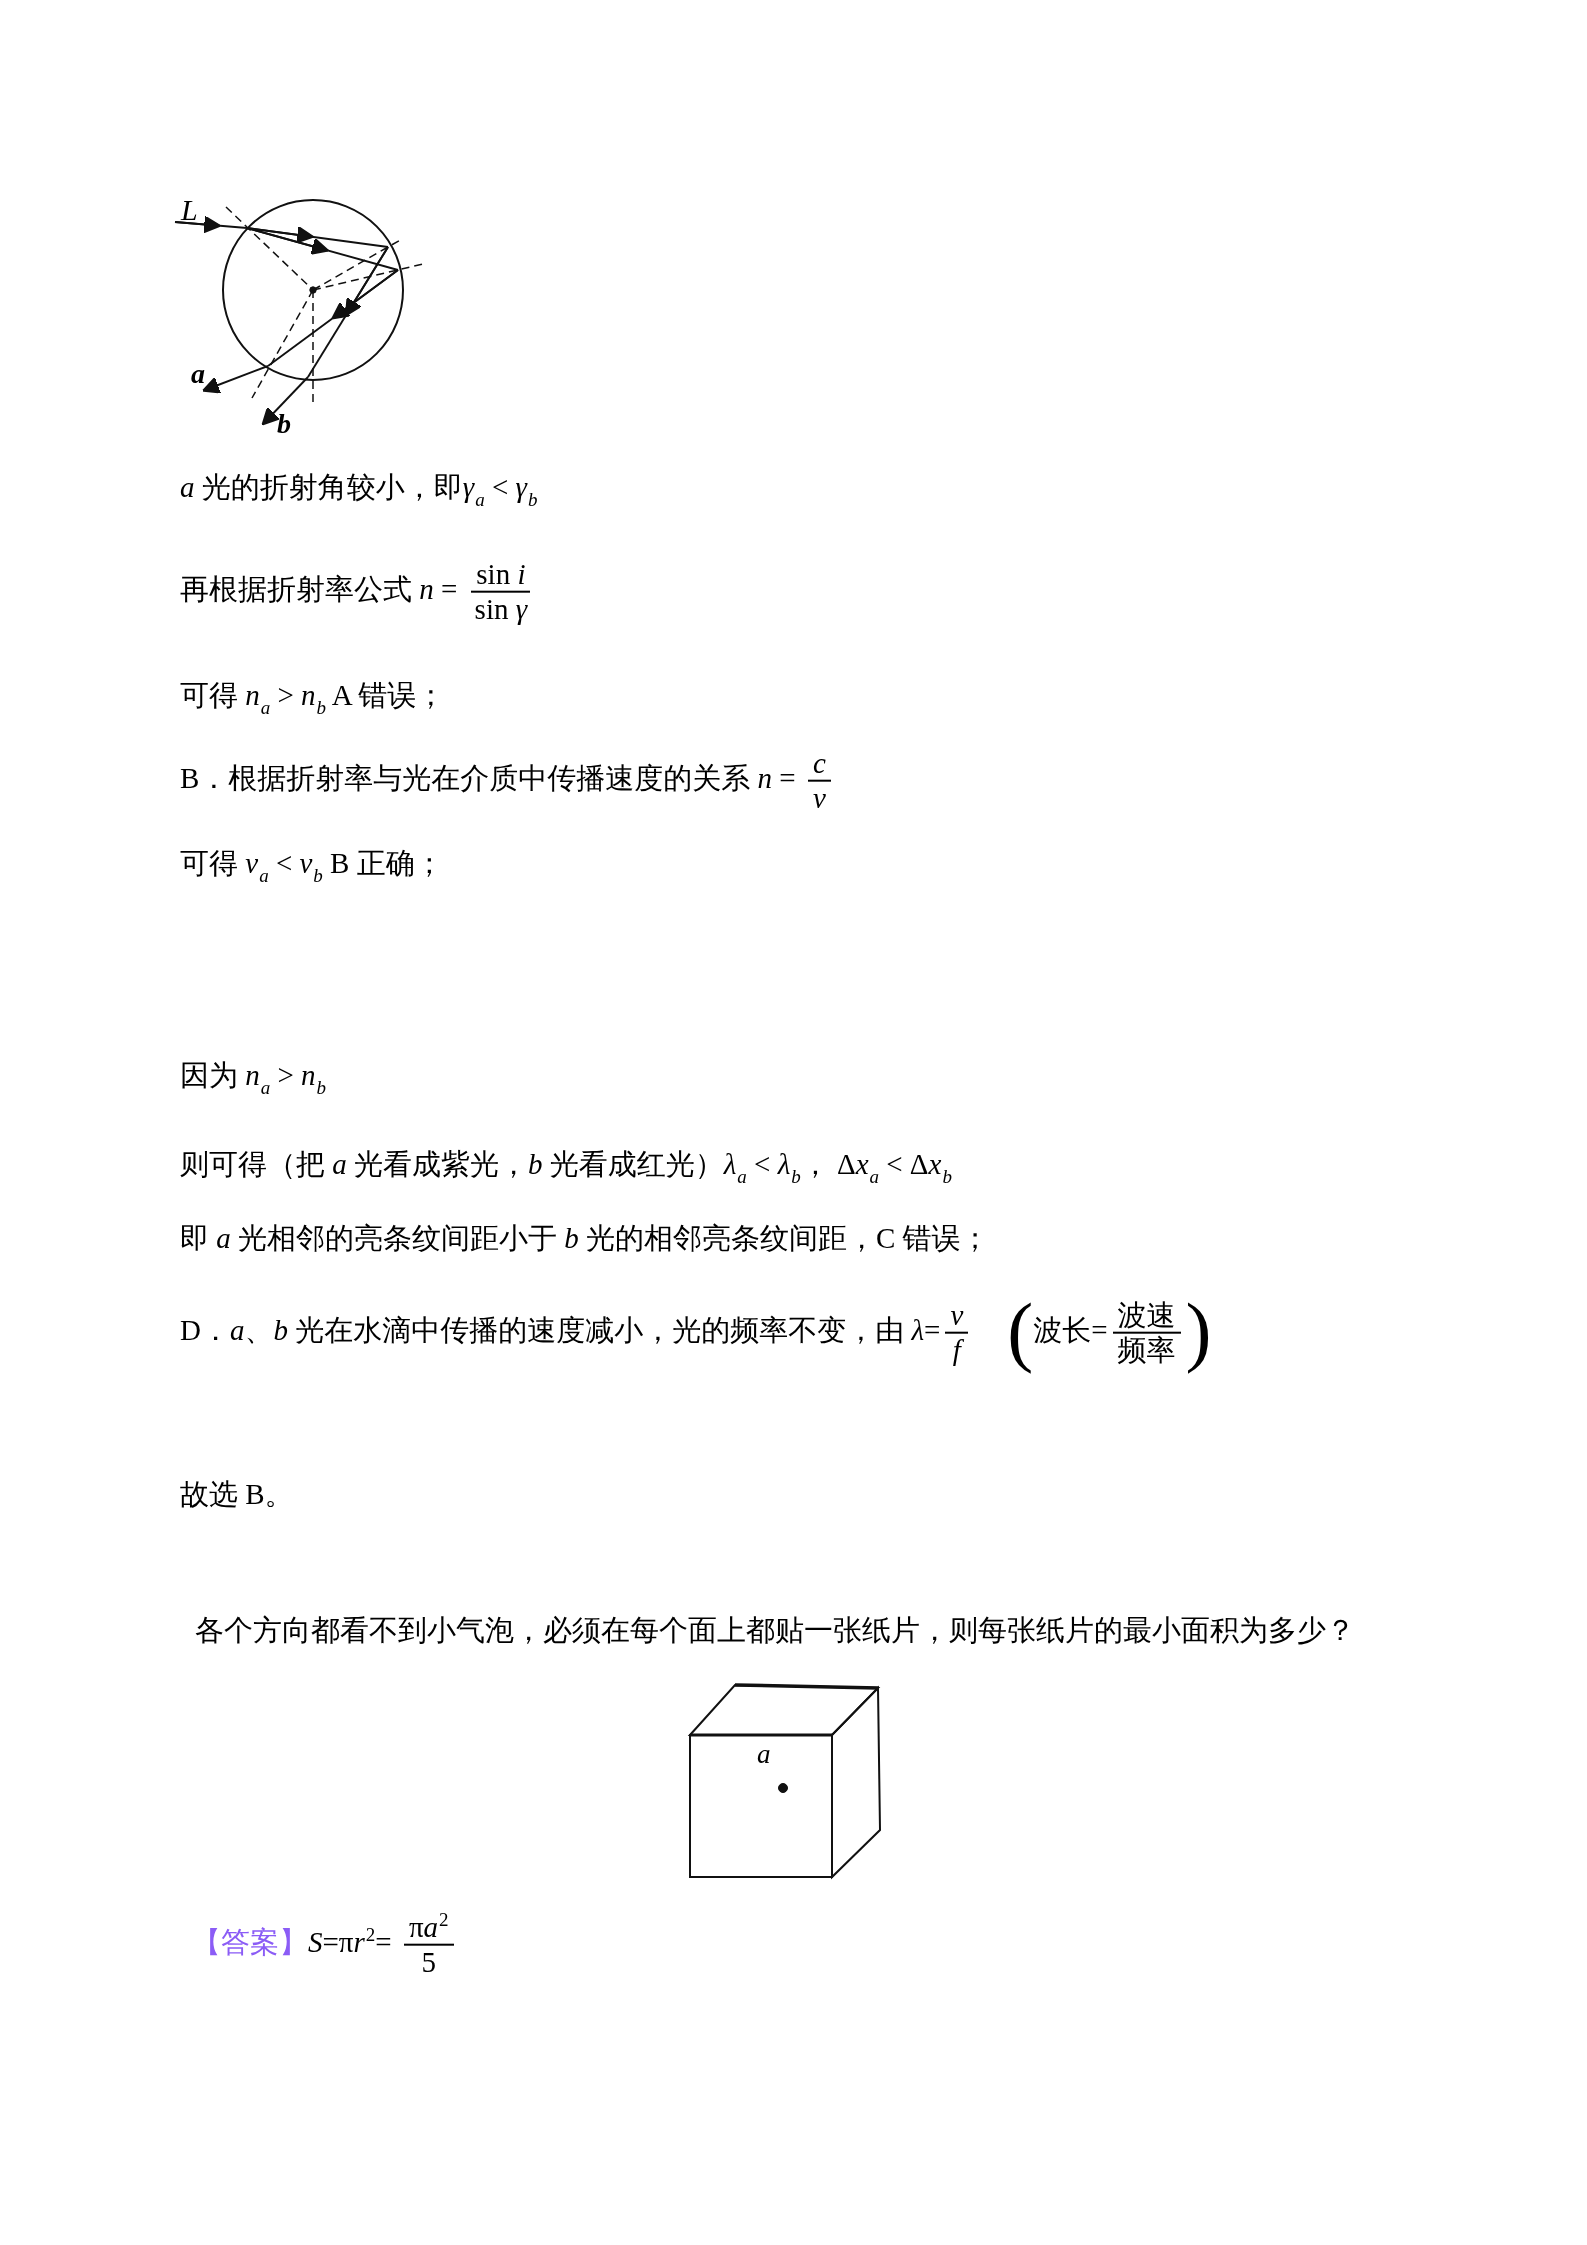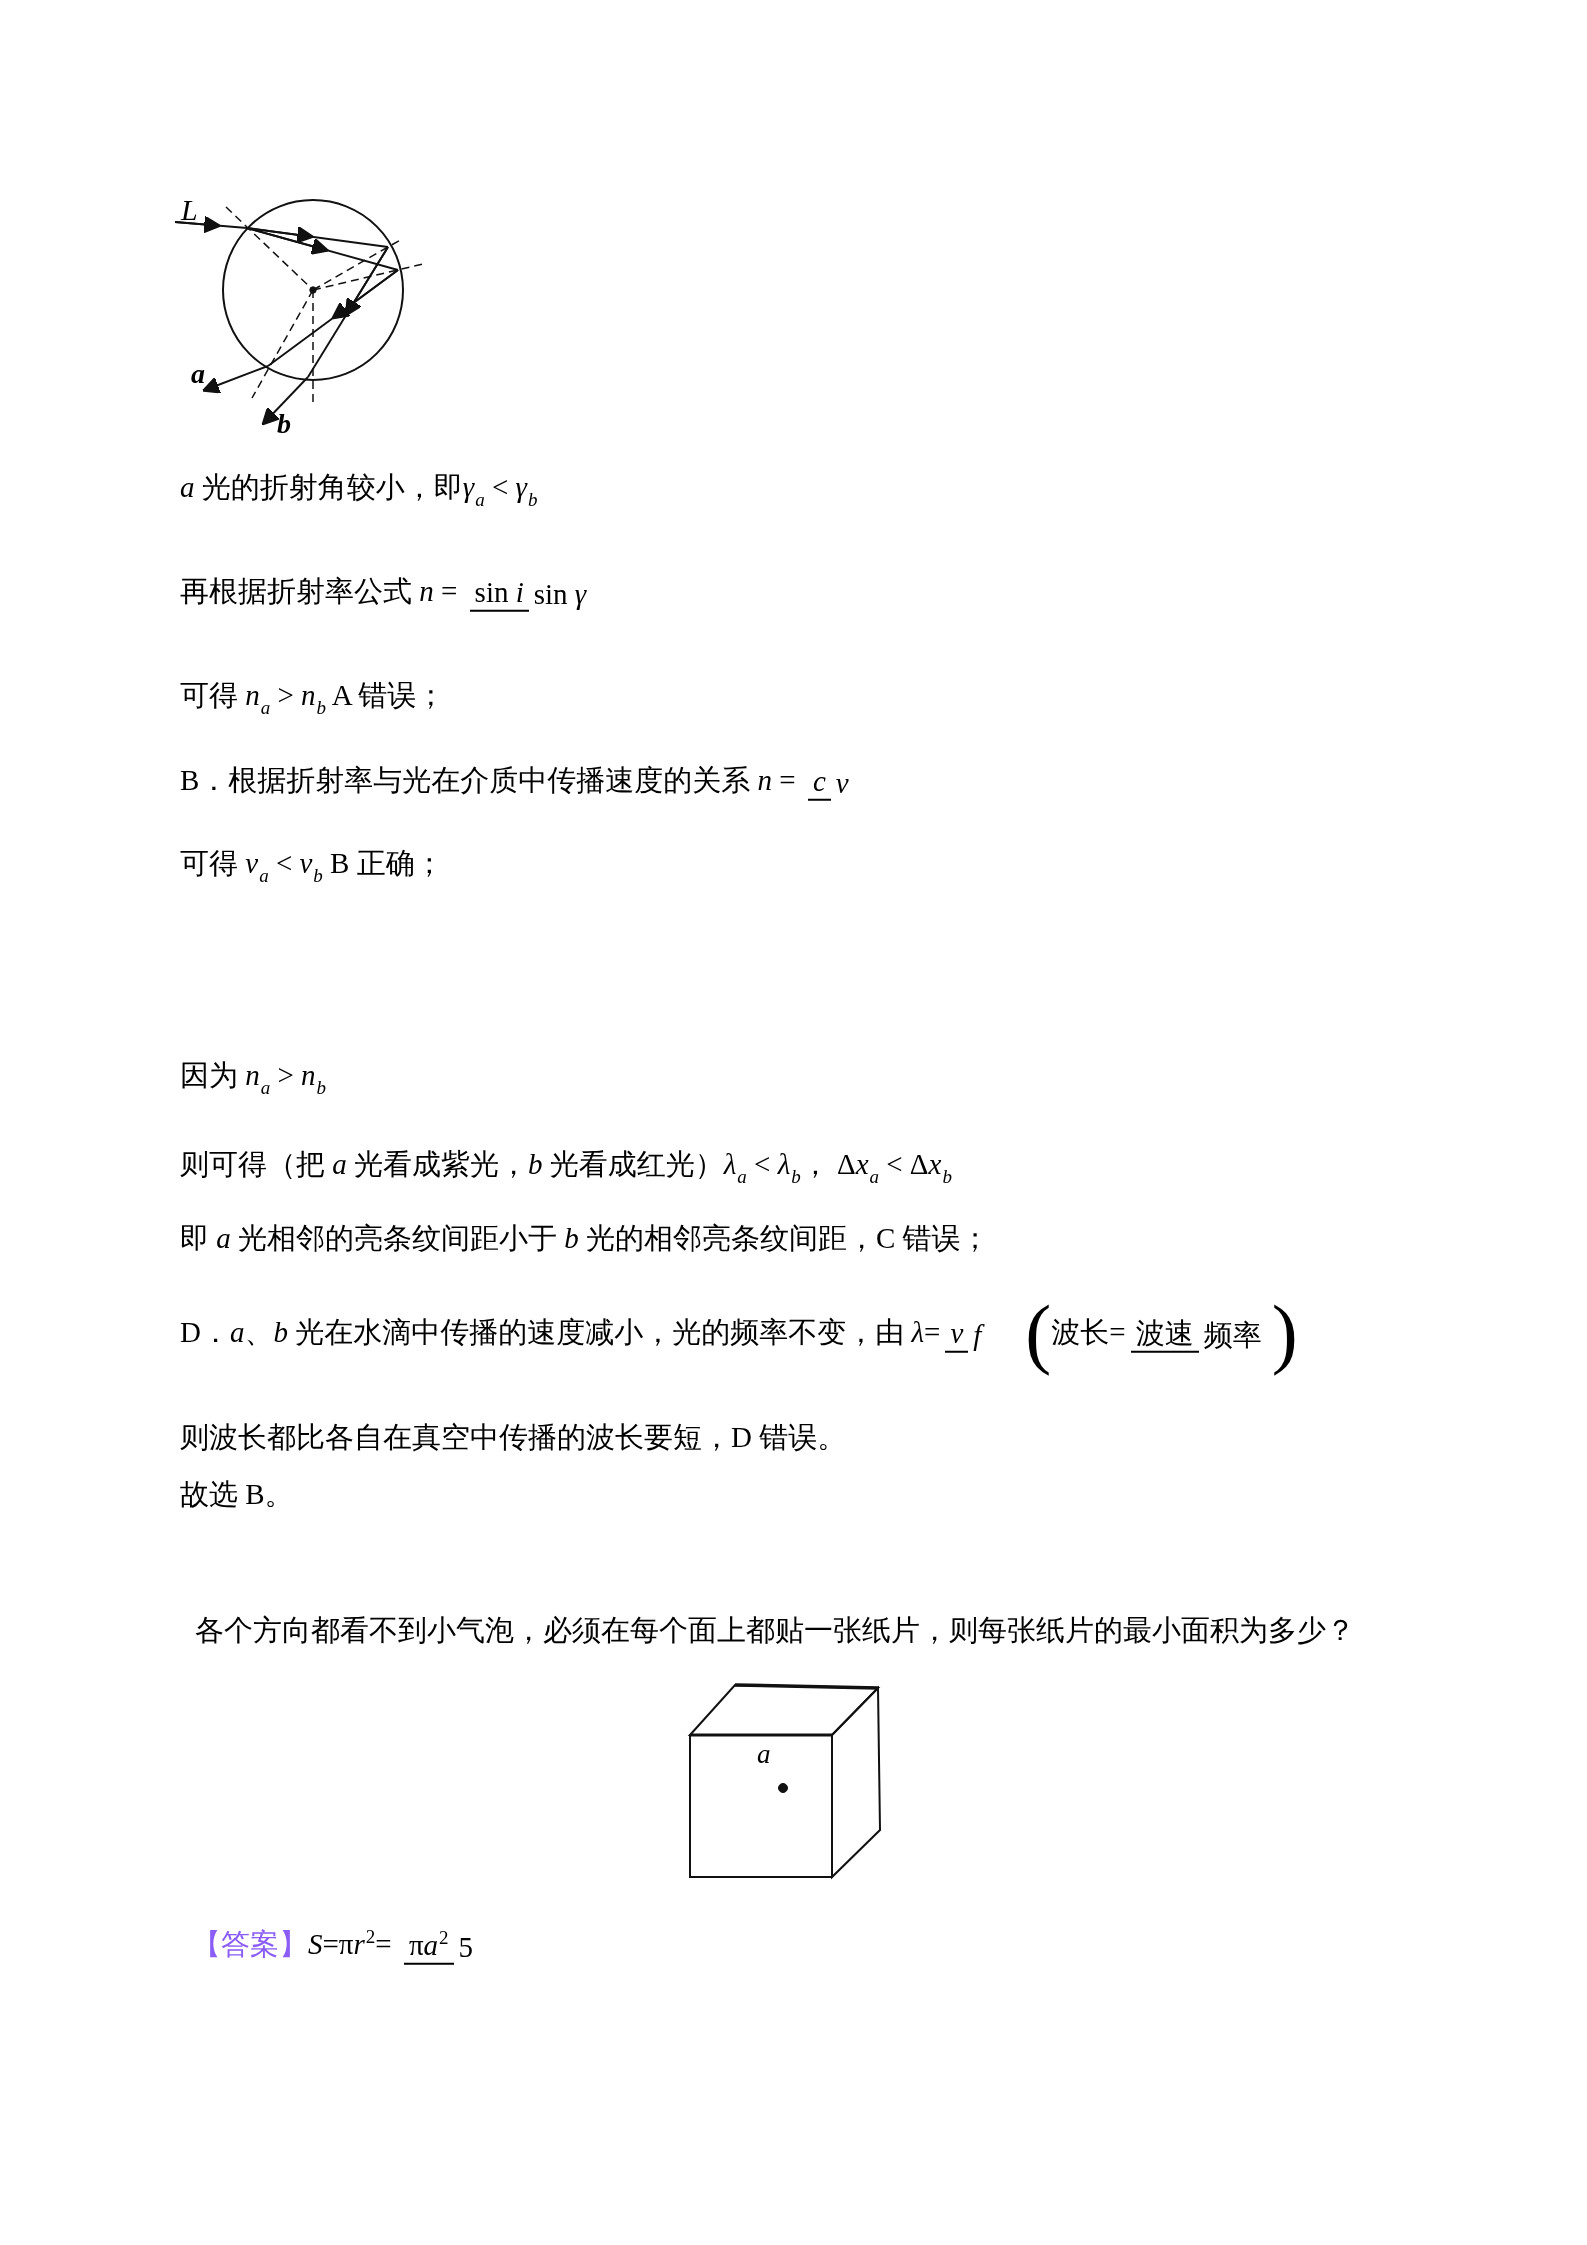--- a/index.html
+++ b/index.html
@@ -17,21 +17,21 @@
     white-space:pre;
     font-size:29px;
     transform:translateY(-50%);
     line-height:1.25;
   }
   .it{font-style:italic;}
   .sb{font-size:19px;font-style:italic;position:relative;top:9px;margin-left:1px;}
   .su{font-size:19px;font-style:normal;position:relative;top:-11px;margin-left:1px;}
   .red{color:#8b5cf6;}
   .frac{
-    display:inline-flex;flex-direction:row;align-items:center;
+    display:inline-flex;flex-direction:column;align-items:center;
     vertical-align:middle;margin:0 5px;line-height:1.08;
   }
   .fn{padding:0 5px 1px;border-bottom:2px solid #000;}
   .fd{padding:1px 5px 0;}
   .bigp{
     font-size:78px;font-weight:300;line-height:0;
     vertical-align:middle;position:relative;top:-2px;
     font-family:"Liberation Serif","DejaVu Serif",serif;
   }
   .gap{display:inline-block;}
@@ -85,21 +85,20 @@
 
   <div class="line" style="top:487px;left:180px"><span class="it">a</span> 光的折射角较小，即<span class="it">γ</span><span class="sb">a</span> &lt; <span class="it">γ</span><span class="sb">b</span></div>
   <div class="line" style="top:592px;left:180px">再根据折射率公式 <span class="it">n</span> = <span class="frac"><span class="fn">sin <span class="it">i</span></span><span class="fd">sin <span class="it">γ</span></span></span></div>
   <div class="line" style="top:695px;left:180px">可得 <span class="it">n</span><span class="sb">a</span> &gt; <span class="it">n</span><span class="sb">b</span> A 错误；</div>
   <div class="line" style="top:781px;left:180px">B．根据折射率与光在介质中传播速度的关系 <span class="it">n</span> = <span class="frac"><span class="fn"><span class="it">c</span></span><span class="fd"><span class="it">v</span></span></span></div>
   <div class="line" style="top:863px;left:180px">可得 <span class="it">v</span><span class="sb">a</span> &lt; <span class="it">v</span><span class="sb">b</span> B 正确；</div>
   <div class="line" style="top:1075px;left:180px">因为 <span class="it">n</span><span class="sb">a</span> &gt; <span class="it">n</span><span class="sb">b</span></div>
   <div class="line" style="top:1238px;left:180px">即 <span class="it">a</span> 光相邻的亮条纹间距小于 <span class="it">b</span> 光的相邻亮条纹间距，C 错误；</div>
   <div class="line" style="top:1164px;left:180px">则可得（把 <span class="it">a</span> 光看成紫光，<span class="it">b</span> 光看成红光）<span class="it">λ</span><span class="sb">a</span> &lt; <span class="it">λ</span><span class="sb">b</span>， Δ<span class="it">x</span><span class="sb">a</span> &lt; Δ<span class="it">x</span><span class="sb">b</span></div>
   <div class="line" style="top:1333px;left:180px">D．<span class="it">a</span>、<span class="it">b</span> 光在水滴中传播的速度减小，光的频率不变，由 <span class="it">λ</span>=<span class="frac"><span class="fn"><span class="it">v</span></span><span class="fd"><span class="it">f</span></span></span><span class="gap" style="width: 34px;"></span><span class="bigp">(</span>波长=<span class="frac"><span class="fn">波速</span><span class="fd">频率</span></span><span class="bigp">)</span></div>
-  <div class="line" style="top:1437px;left:180px">则波长都比各自在真空中传播的波长要短，D 错误。</div>
   <div class="line" style="top:1494px;left:180px">故选 B。</div>
   <div class="line" style="top:1630px;left:195px">各个方向都看不到小气泡，必须在每个面上都贴一张纸片，则每张纸片的最小面积为多少？</div>
 
   <svg style="left:660px;top:1665px;" width="250" height="230" viewBox="0 0 250 230">
     <g fill="none" stroke-width="2">
       <polygon points="30,70 172,70 172,212 30,212"></polygon>
       <polygon points="30,70 75,20 218,23 172,70"></polygon>
       <polygon points="172,70 218,23 220,165 172,212"></polygon>
     </g>
     <line x1="75" y1="20" x2="218" y2="23" stroke-width="3.5"></line>

